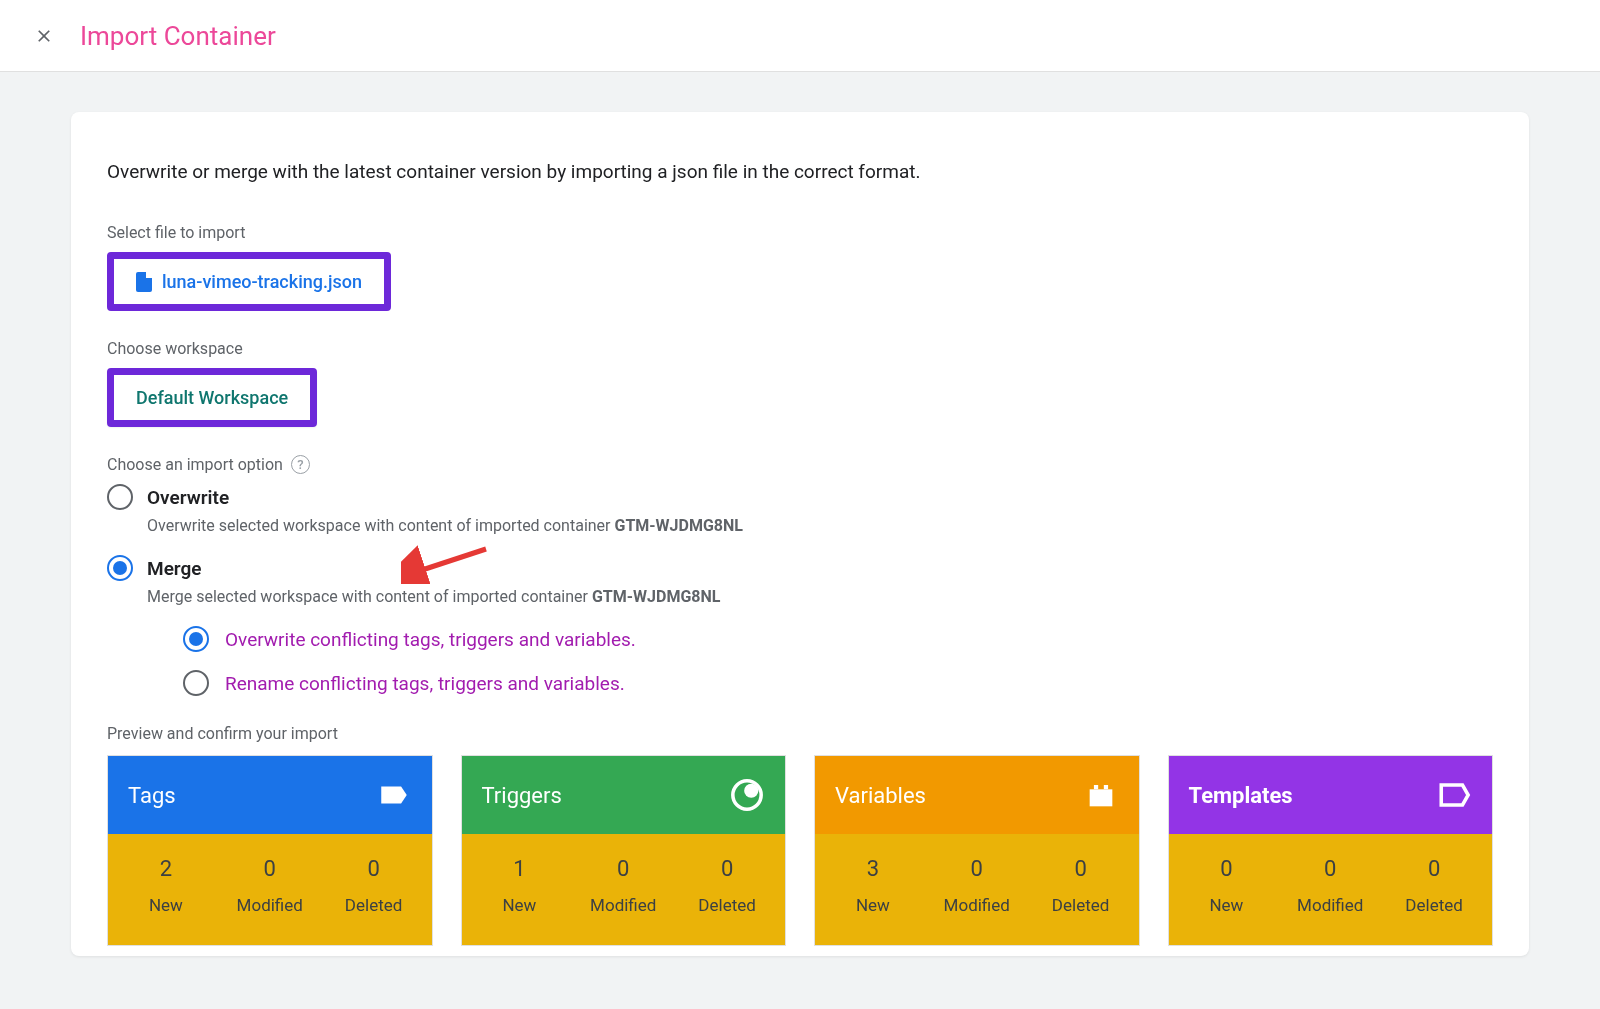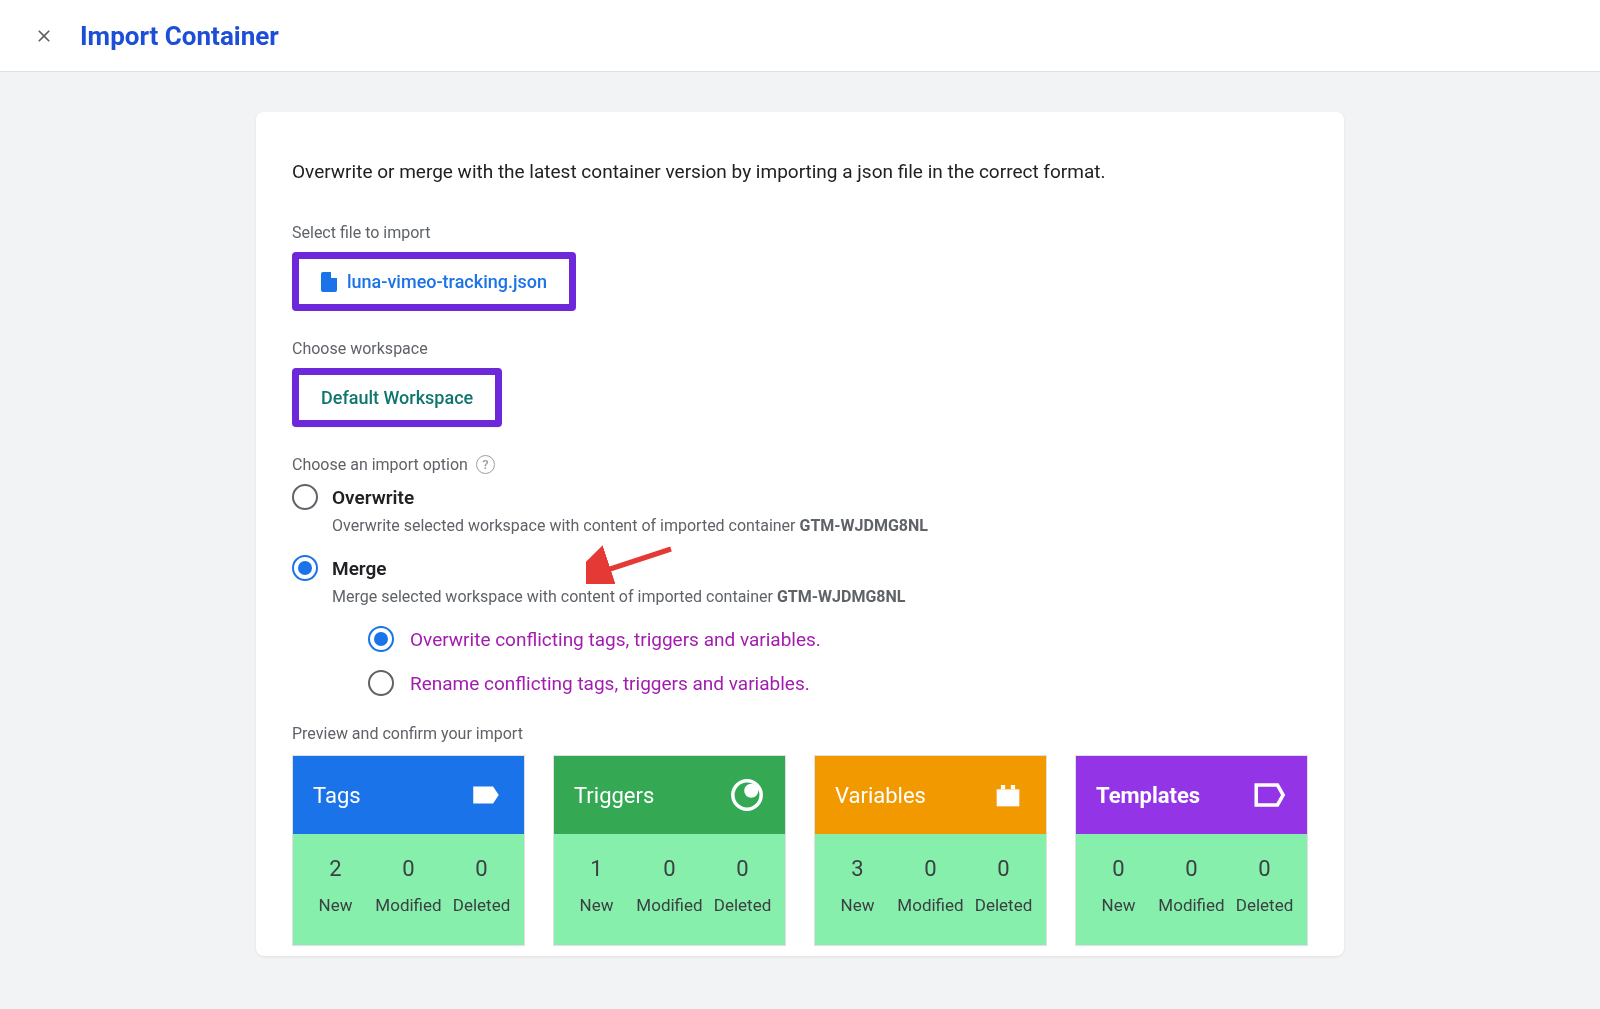--- a/index.html
+++ b/index.html
@@ -23,26 +23,26 @@
   .close-btn {
     width: 24px; height: 24px;
     display:flex;align-items:center;justify-content:center;
     cursor:pointer;
     color:#5f6368;
     margin-left: 8px;
   }
   .close-btn svg { width:20px;height:20px; }
   .header-title {
     font-size: 26px;
-    font-weight: 700;
-    color: #1d4ed8;
+    font-weight: 400;
+    color: #ec4899;
   }
   .card {
     background: #fff;
-    width: 1088px;
+    width: 1458px;
     margin: 40px auto 0 auto;
     border-radius: 8px;
     box-shadow: 0 1px 3px rgba(0,0,0,.08);
     padding: 48px 36px 10px 36px;
     position: relative;
   }
   .intro {
     font-size: 19px;
     color: #202124;
     margin-bottom: 40px;
@@ -96,21 +96,21 @@
   .sub-label { font-size:19px;color:#a21caf;}
   .arrow {
     position:absolute;
     left:330px; top:422px;
     pointer-events:none;
   }
   .arrow svg { width:90px;height:50px;}
   .preview-label { font-size:16px;color:#5f6368;margin-top:16px;margin-bottom:12px;}
   .cards-row { display:flex;gap:28px;}
   .stat-card {
-    flex:1;border:1px solid #e0e0e0;background:#86efac;
+    flex:1;border:1px solid #e0e0e0;background:#eab308;
     display:flex;flex-direction:column;
   }
   .stat-head {
     height:78px;display:flex;align-items:center;justify-content:space-between;
     padding:0 20px;color:#fff;font-size:22px;
   }
   .stat-body {
     display:flex;justify-content:space-around;align-items:center;
     padding:22px 6px 30px 6px;
   }

